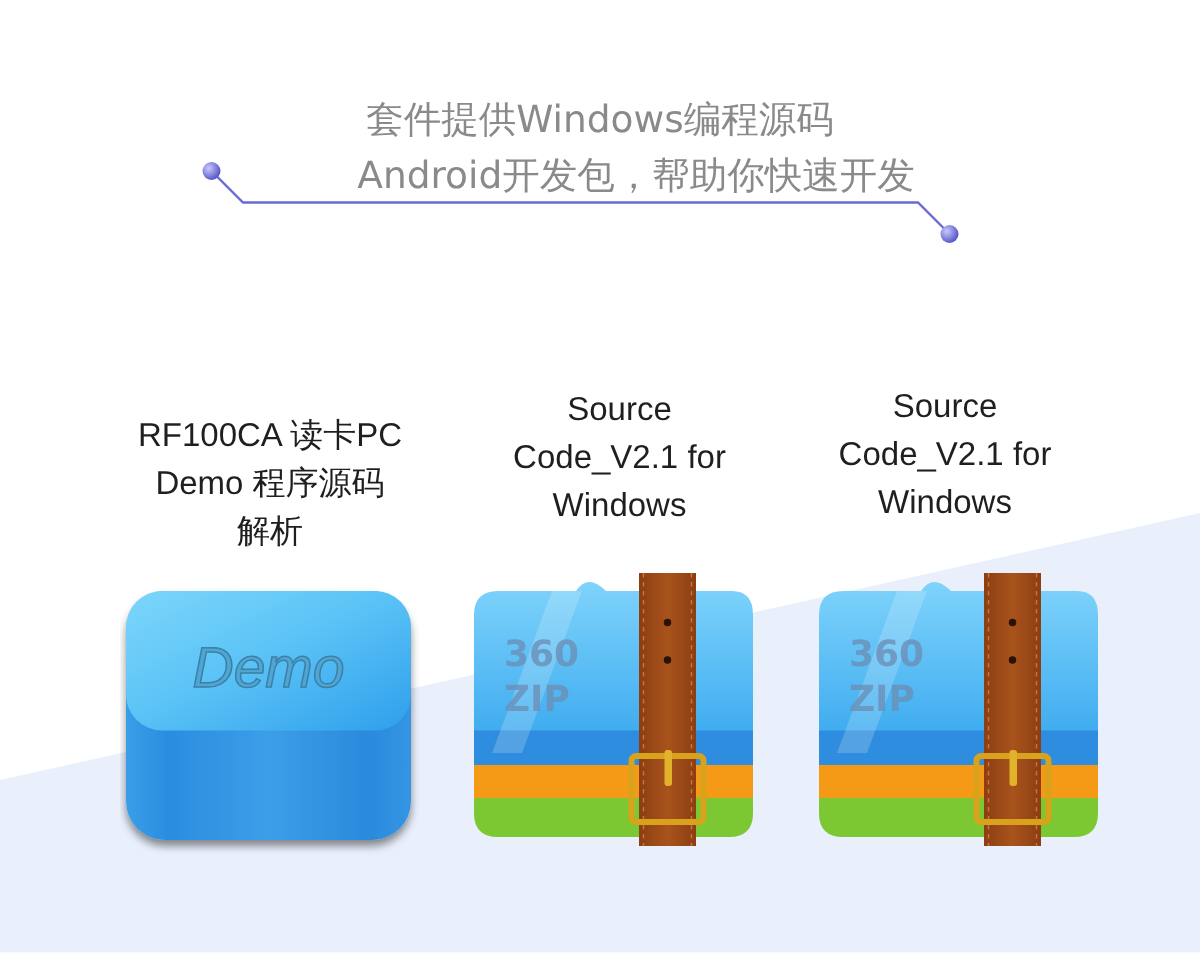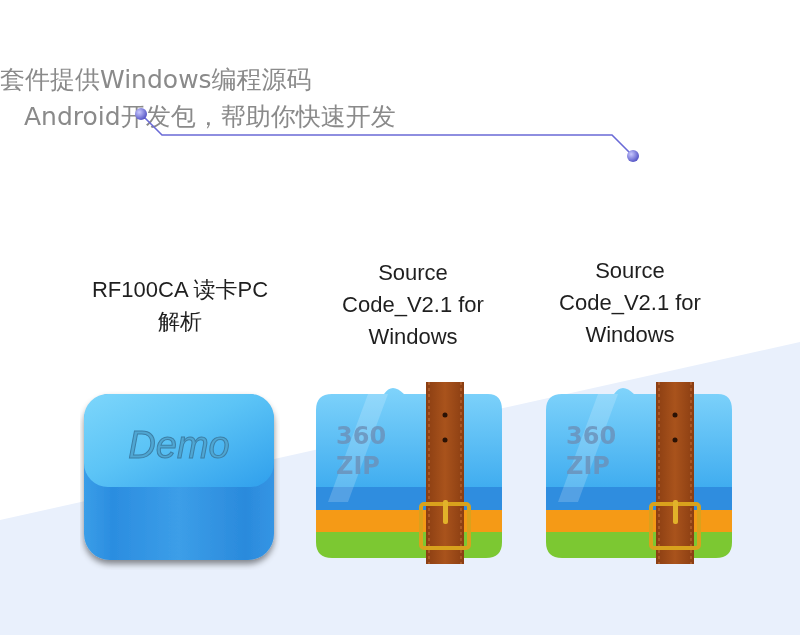--- a/index.html
+++ b/index.html
@@ -1,18 +1,18 @@
 <!DOCTYPE html>
 <html><head>
 <meta charset="utf-8">
 <style>
   html,body{margin:0;padding:0;}
   body{width:800px;height:635px;position:relative;overflow:hidden;background:#ffffff;font-family:"DejaVu Sans","Liberation Sans",sans-serif;}
   .bg-wedge{position:absolute;left:0;top:0;width:800px;height:635px;}
-  .headline{position:absolute;left:0;width:800px;color:#8a8a8a;font-size:25px;line-height:33px;}
+  .headline{position:absolute;left:0;width:800px;text-align:center;color:#8a8a8a;font-size:25px;line-height:33px;}
   .headline.l1{top:63px;}
   .headline.l2{top:100px;padding-left:24px;}
   .deco{position:absolute;left:0;top:0;width:800px;height:200px;}
   .caption{position:absolute;text-align:center;color:#1f1f1f;font-family:"Liberation Sans","DejaVu Sans",sans-serif;font-size:22px;line-height:32px;}
   .caption span{display:block;}
   .icon{position:absolute;}
 </style>
 </head>
 <body>
 
@@ -30,20 +30,21 @@
       <stop offset="1" stop-color="#5a5ac8"></stop>
     </radialGradient>
   </defs>
   <polyline points="141,114 162,135 612,135 633,156" fill="none" stroke="#6a6ad6" stroke-width="1.6"></polyline>
   <circle cx="141" cy="114" r="6" fill="url(#dotg)"></circle>
   <circle cx="633" cy="156" r="6" fill="url(#dotg)"></circle>
 </svg>
 
 <div class="caption" style="left:70px;top:274px;width:220px;">
   <span>RF100CA 读卡PC</span>
+  <span>Demo 程序源码</span>
   <span>解析</span>
 </div>
 <div class="caption" style="left:303px;top:257px;width:220px;">
   <span>Source</span>
   <span>Code_V2.1 for</span>
   <span>Windows</span>
 </div>
 <div class="caption" style="left:520px;top:255px;width:220px;">
   <span>Source</span>
   <span>Code_V2.1 for</span>

